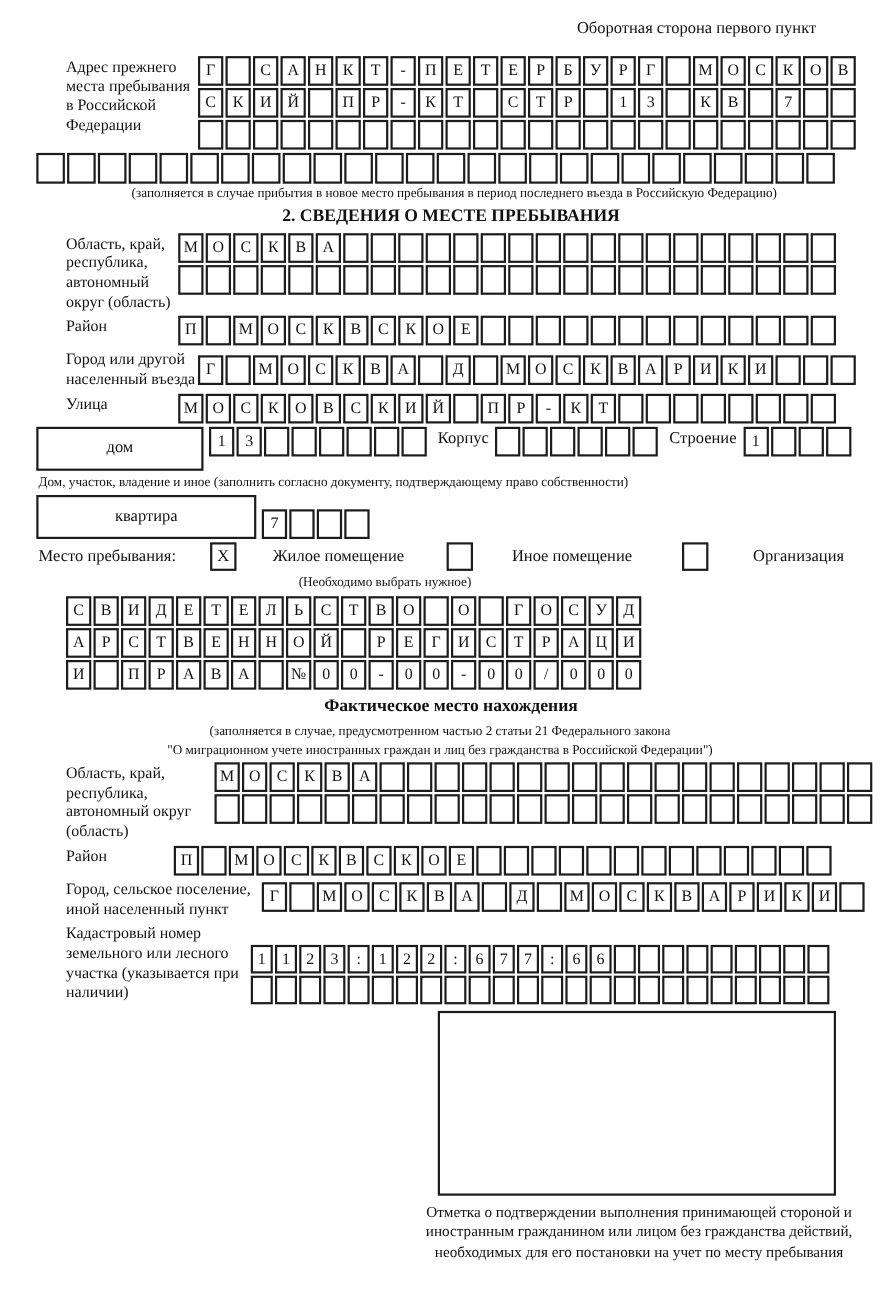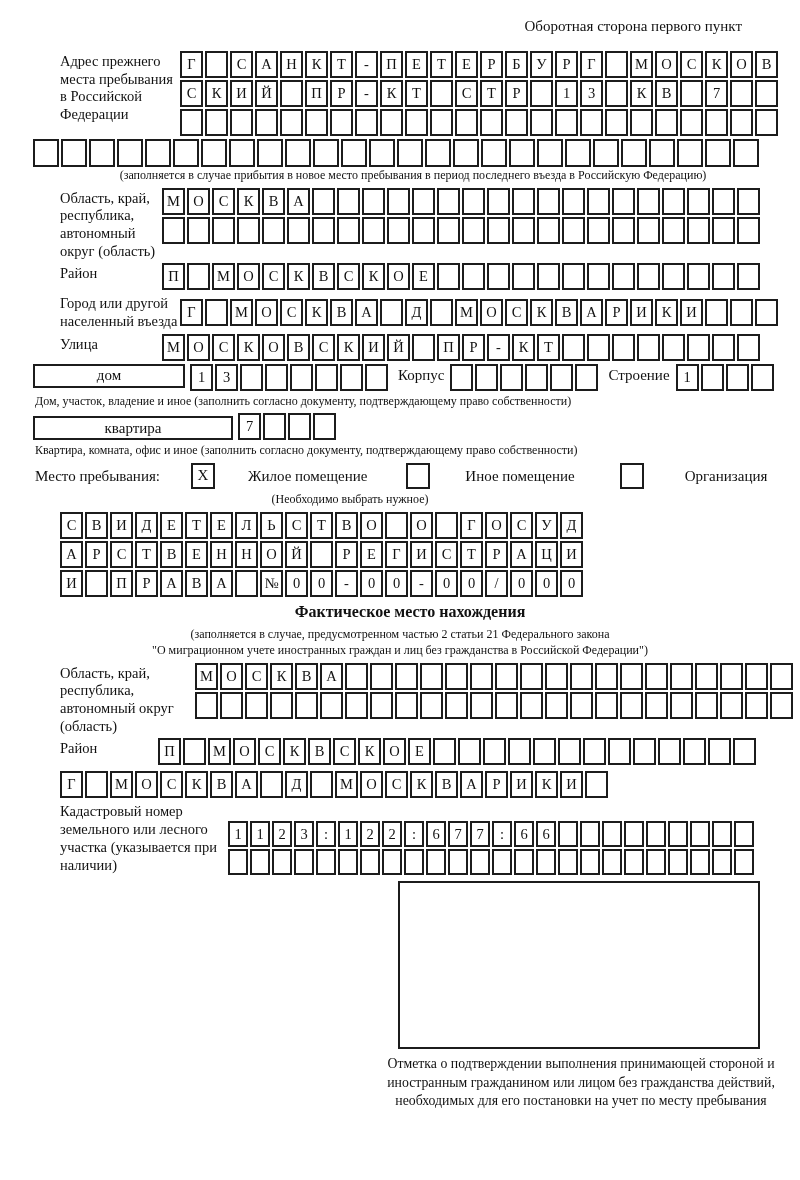--- a/index.html
+++ b/index.html
@@ -14,21 +14,21 @@
   .rows{display:flex;flex-direction:column;gap:2px;flex:none;}
   .cells{display:flex;gap:2px;flex:none;}
   .cell{
     width:23px;height:27px;border:2px solid #1c1c1c;box-sizing:border-box;
     display:flex;align-items:center;justify-content:center;
     font-size:14.5px;background:#fff;flex:none;
   }
   .cells.lg .cell{width:26px;height:28px;}
   .cells.sm .cell{width:20px;height:26px;}
   .widebox{
-    border:2px solid #1c1c1c;box-sizing:border-box;height:24px;
+    border:2px solid #1c1c1c;box-sizing:border-box;height:40px;
     display:flex;align-items:center;justify-content:center;
     font-size:15px;flex:none;background:#fff;
   }
   .cap{font-size:12px;text-align:center;line-height:1.3;margin:1px 0 4px 0;}
   .cap-left{margin-left:-27px;width:760px;}
   .h1{font-weight:bold;font-size:16px;text-align:center;margin:4px 0 6px -10px;width:720px;}
   .inline-lbl{font-size:15px;line-height:1.2;padding-top:4px;flex:none;}
   .chk{
     width:24px;height:26px;border:2px solid #1c1c1c;box-sizing:border-box;
     display:flex;align-items:center;justify-content:center;font-size:15px;flex:none;
@@ -153,20 +153,21 @@
       <div class="cell"></div>
       <div class="cell"></div>
       <div class="cell"></div>
       <div class="cell"></div>
       <div class="cell"></div>
       <div class="cell"></div>
       <div class="cell"></div>
     </div>
   <div class="cap cap-left">(заполняется в случае прибытия в новое место пребывания в период последнего въезда в Российскую Федерацию)</div>
 
+  <div class="h1">2. СВЕДЕНИЯ О МЕСТЕ ПРЕБЫВАНИЯ</div>
 
   <div class="row">
     <div class="lbl" style="flex:0 0 102px;">Область, край, республика, автономный округ (область)</div>
     <div class="rows">
       <div class="cells">
           <div class="cell">М</div>
           <div class="cell">О</div>
           <div class="cell">С</div>
           <div class="cell">К</div>
           <div class="cell">В</div>
@@ -342,21 +343,20 @@
 
   <div class="row" style="margin-left:-27px;align-items:flex-end;">
     <div class="widebox" style="width:200px;margin-right:5px;">квартира</div>
     <div class="cells">
         <div class="cell">7</div>
         <div class="cell"></div>
         <div class="cell"></div>
         <div class="cell"></div>
       </div>
   </div>
-  <div class="cap cap-left" style="text-align:left;margin-left:-25px;">Квартира, комната, офис и иное (заполнить согласно документу, подтверждающему право собственности)</div>
 
   <div class="row" style="margin-left:-25px;gap:23px;">
     <div class="inline-lbl">Место пребывания:</div>
     <div class="chk" style="margin:0 10px 0 8px;">X</div>
     <div class="inline-lbl">Жилое помещение</div>
     <div class="chk" style="margin:0 12px 0 16px;"></div>
     <div class="inline-lbl">Иное помещение</div>
     <div class="chk" style="margin:0 18px 0 22px;"></div>
     <div class="inline-lbl">Организация</div>
   </div>
@@ -522,20 +522,21 @@
         <div class="cell"></div>
         <div class="cell"></div>
         <div class="cell"></div>
         <div class="cell"></div>
         <div class="cell"></div>
         <div class="cell"></div>
       </div>
   </div>
 
   <div class="row">
+    <div class="lbl" style="flex:0 0 178px;">Город, сельское поселение, иной населенный пункт</div>
     <div class="cells" style="margin-top:3px;">
         <div class="cell">Г</div>
         <div class="cell"></div>
         <div class="cell">М</div>
         <div class="cell">О</div>
         <div class="cell">С</div>
         <div class="cell">К</div>
         <div class="cell">В</div>
         <div class="cell">А</div>
         <div class="cell"></div>

